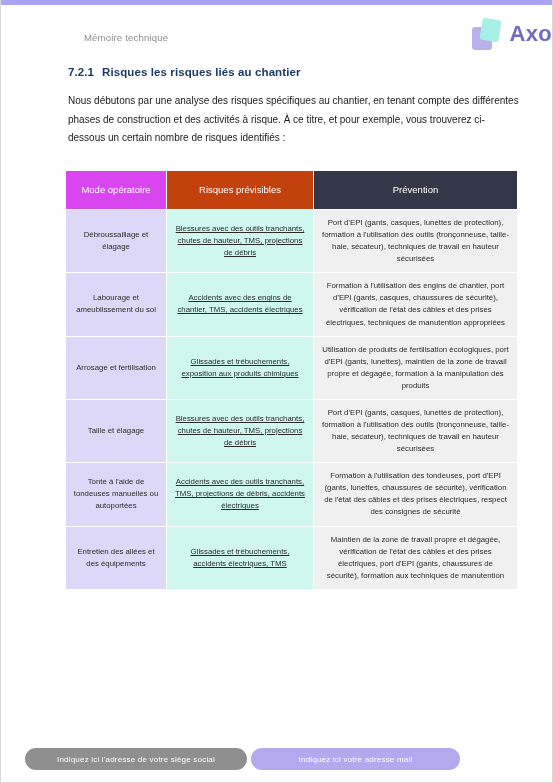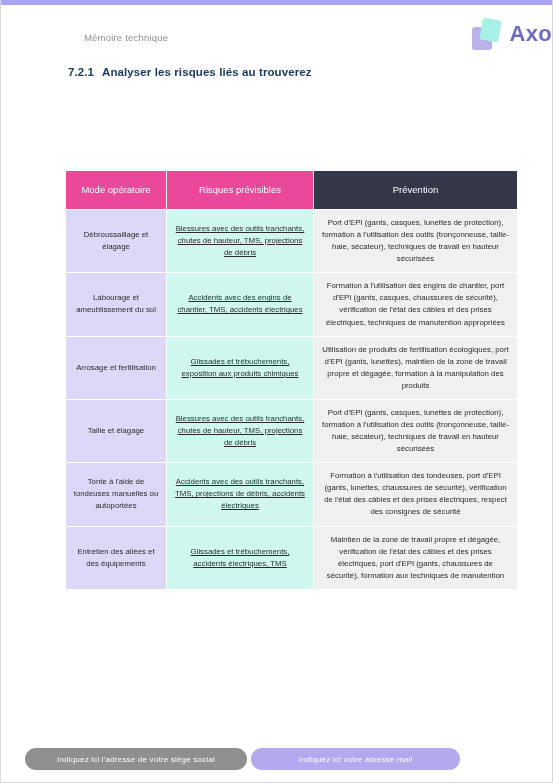--- a/index.html
+++ b/index.html
@@ -132,22 +132,22 @@
     text-align: center;
     padding: 7px 7px;
     line-height: 1.55;
   }
   .risk-table th {
     color: #ffffff;
     font-size: 9.5px;
     font-weight: normal;
     height: 24px;
   }
-  .th-mode   { background: #ec4899; width: 86px; }
-  .th-risk   { background: #ec4899; width: 132px; }
+  .th-mode   { background: #d946ef; width: 86px; }
+  .th-risk   { background: #c2410c; width: 132px; }
   .th-prev   { background: #343747; }
 
   .risk-table td { font-size: 7.8px; color: #2b2b2b; }
   .col-mode { background: #ddd8f7; }
   .col-risk { background: #cff7f0; text-decoration: underline; }
   .col-prev { background: #f0f0f0; }
 
   
   .footer {
     position: absolute;
@@ -199,22 +199,23 @@
       <div class="logo-mark">
         <div class="logo-sq-back"></div>
         <div class="logo-sq-front"></div>
       </div>
       <div class="logo-text">Axola</div>
     </div>
   </div>
 
   <div class="content">
     <h2 class="section-heading">
-      <span class="num">7.2.1</span><span>Analyser les risques liés au trouverez</span>
+      <span class="num">7.2.1</span><span>Risques les risques liés au chantier</span>
     </h2>
+    <p class="para">Nous débutons par une analyse des risques spécifiques au chantier, en tenant compte des différentes phases de construction et des activités à risque. À ce titre, et pour exemple, vous trouverez ci-dessous un certain nombre de risques identifiés :</p>
   </div>
 
   <table class="risk-table">
     <thead>
       <tr>
         <th class="th-mode">Mode opératoire</th>
         <th class="th-risk">Risques prévisibles</th>
         <th class="th-prev">Prévention</th>
       </tr>
     </thead>

